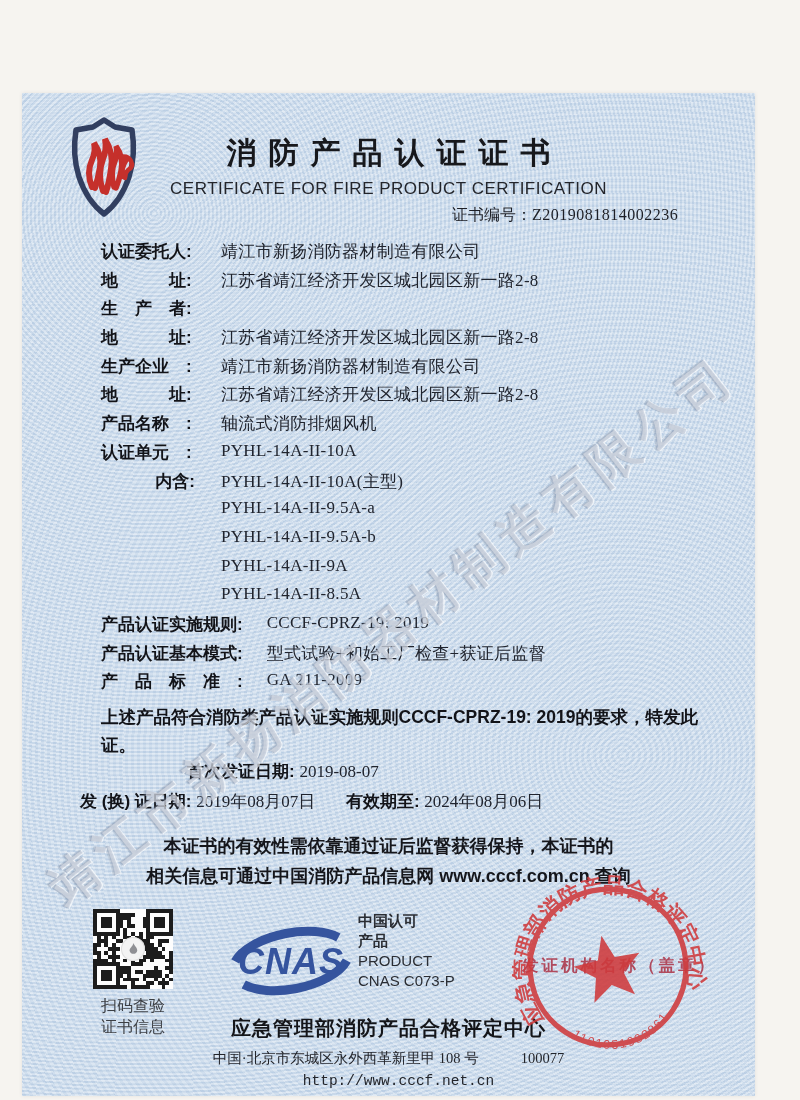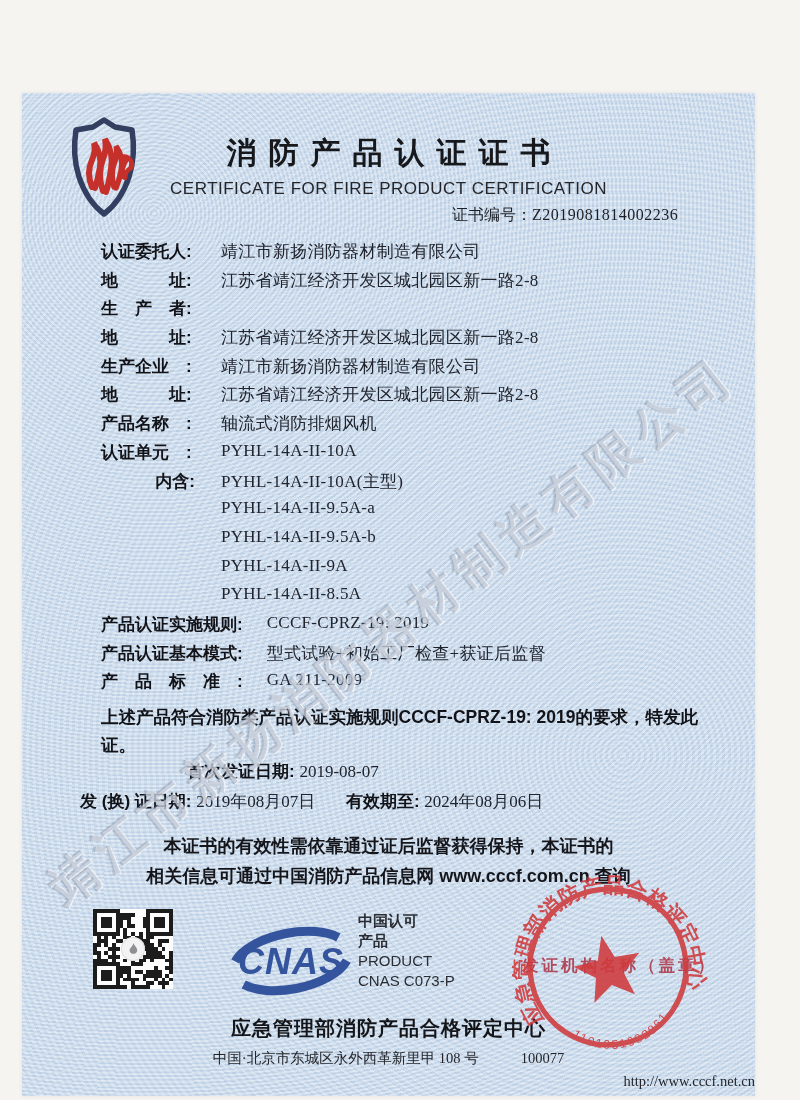--- a/index.html
+++ b/index.html
@@ -96,22 +96,22 @@
     position:absolute; left:0; top:922px; width:100%; text-align:center;
     font-size:20px; font-weight:700; color:#141519; letter-spacing:1px; z-index:2;
   }
   .addr {
     position:absolute; left:0; top:956px; width:100%; text-align:center;
     font-size:14.5px; color:#23252b; z-index:2;
     font-family:"Liberation Serif", serif;
   }
   .addr .post { display:inline-block; margin-left:42px; }
   .url {
-    position:absolute; left:0; top:980px; width:100%; text-align:right;
-    font-size:14.5px; color:#23252b; font-family:Liberation Serif, serif; z-index:2;padding-left:20px;
+    position:absolute; left:0; top:980px; width:100%; text-align:center;
+    font-size:14.5px; color:#23252b; font-family:Liberation Mono, monospace; z-index:2;padding-left:20px;
   }
 
   .watermark {
     position:absolute; left:-80px; top:505px; width:900px; text-align:center;
     font-size:50px; letter-spacing:7px; font-weight:700;
     color:rgba(128,143,168,.30);
     text-shadow:1px 1px 0 rgba(255,255,255,.65), -1px -1px 0 rgba(90,105,130,.18);
     transform:rotate(-38deg); transform-origin:center;
     z-index:6; pointer-events:none; white-space:nowrap;
     font-family:"Liberation Serif", serif;
@@ -472,20 +472,24 @@
         <rect x="13" y="20" width="1" height="1" fill="#1c1c1c"></rect>
         <rect x="14" y="20" width="1" height="1" fill="#1c1c1c"></rect>
         <rect x="18" y="20" width="1" height="1" fill="#1c1c1c"></rect>
       </svg>
     <div class="qr-center">
       <svg viewBox="0 0 16 16" width="15" height="15">
         <path d="M8 1 C9 4.5 12 5.5 12 9.2 A4.2 4.2 0 0 1 3.8 9.2 C3.8 6.2 7 5 8 1 Z" fill="#8f9094"></path>
       </svg>
     </div>
   </div>
+  <div class="qr-cap">
+    <div>扫码查验</div>
+    <div>证书信息</div>
+  </div>
 
   <div class="cnas-logo">
     <svg viewBox="0 0 132 86" width="132" height="86">
       <ellipse cx="66" cy="42" rx="59" ry="28" transform="rotate(-11 66 42)" fill="none" stroke="#35549e" stroke-width="9" pathLength="100" stroke-dasharray="40 10" stroke-dashoffset="-4"></ellipse>
       <text x="66" y="55" text-anchor="middle" font-size="36" font-weight="bold" font-style="italic" fill="#35549e" font-family="Liberation Sans, sans-serif" letter-spacing="1">CNAS</text>
     </svg>
   </div>
   <div class="cnas-text">
     <div class="cn">中国认可</div>
     <div class="cn">产品</div>

